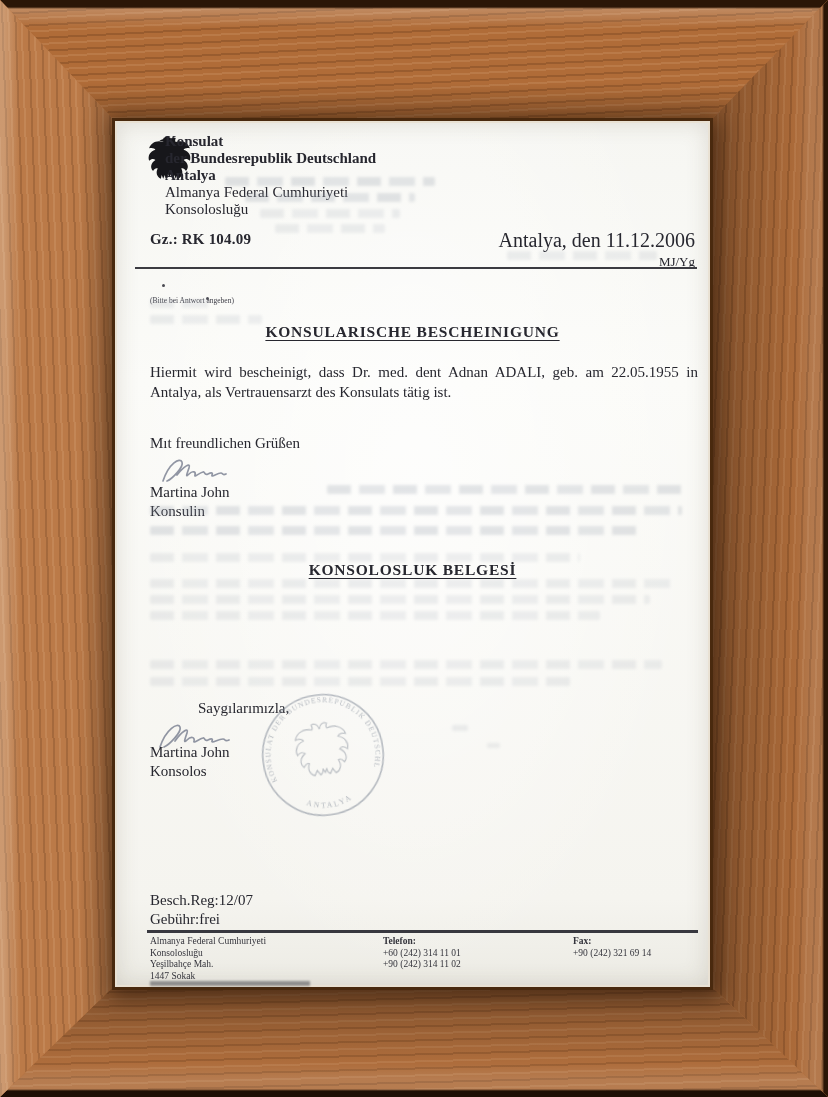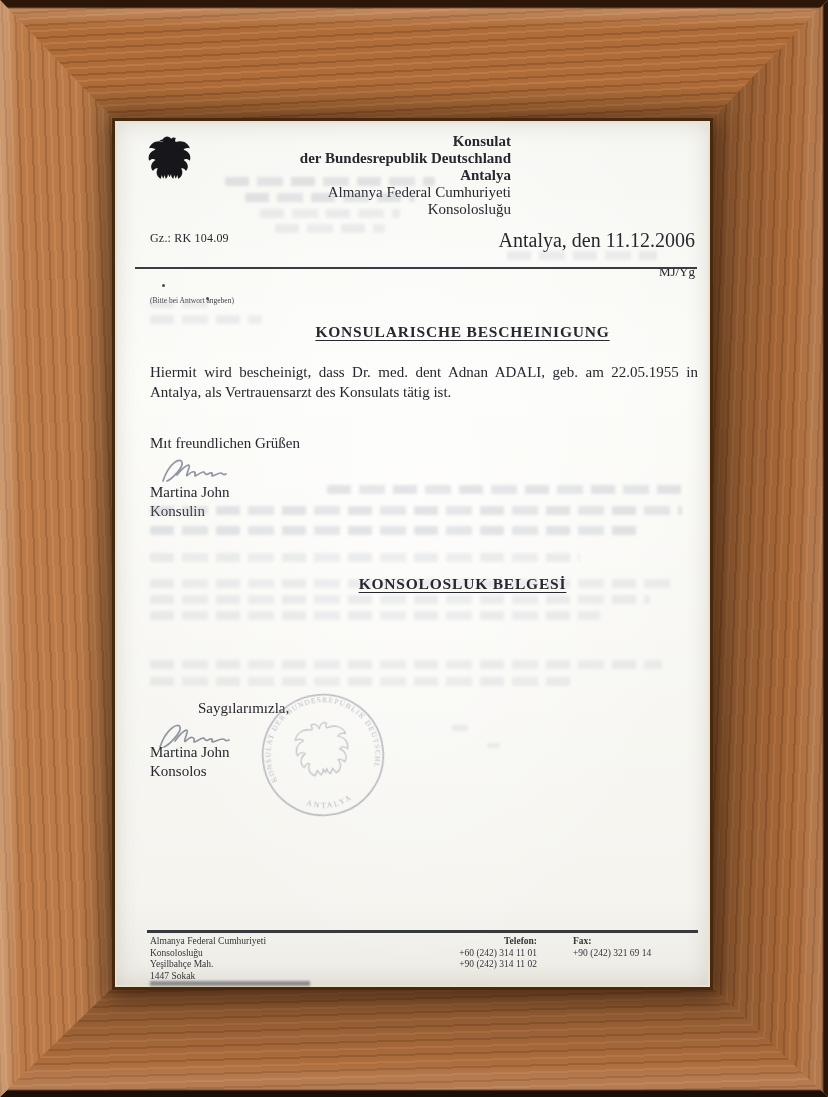--- a/index.html
+++ b/index.html
@@ -48,35 +48,35 @@
       0 0 0 2px #e9e1d3,
       0 0 0 5px #49290e,
       3px 5px 20px 9px rgba(34,16,3,.5),
       inset 0 0 22px rgba(95,75,50,.16);
     color:#27272f;
   }
   .abs{position:absolute;}
   .b{font-weight:bold;}
   .rt{text-align:right;}
   
-  .lh-text{left:28px;top:10px;width:366px;text-align:right;font-size:15px;line-height:17px;}
+  .lh-text{left:48px;top:10px;width:366px;text-align:left;font-size:15px;line-height:17px;}
   .lh-text .sub{font-weight:normal;}
   .eagle{left:29px;top:11px;}
   
-  .gz{left:33px;top:108px;font-size:12px;letter-spacing:.2px;}
+  .gz{left:33px;top:108px;font-size:15px;letter-spacing:.2px;font-weight:bold;}
   .gz-note{left:33px;top:125px;font-size:7.5px;color:#3d3d46;margin-top:48px;}
   .dateblock{left:300px;top:106px;width:278px;}
   .dateline{font-size:20px;}
-  .initials{font-size:13px;margin-top:12px;}
+  .initials{font-size:13px;margin-top:2px;}
   .rule{left:18px;top:144px;width:562px;height:2px;background:#3b3b41;}
   .dot{width:3px;height:3px;border-radius:50%;background:#4a4a52;}
   
-  .h1{left:0;top:200px;width:691px;text-align:center;font-size:15.5px;font-weight:bold;letter-spacing:.8px;}
+  .h1{left:0;top:200px;width:591px;text-align:center;font-size:15.5px;font-weight:bold;letter-spacing:.8px;}
   .h1 span{text-decoration:underline;text-underline-offset:3px;}
-  .h2{top:452px;}
+  .h2{top:438px;}
   
   .body-par{left:33px;width:548px;font-size:15px;line-height:19.5px;text-align:justify;}
   .par-de{top:240px;}
   .par-tr{top:498px;word-spacing:3.5px;}
   .closing{left:33px;font-size:15px;}
   .c1{top:312px;}
   .c2{top:577px;margin-left:48px;}
   .namet{left:33px;font-size:15px;line-height:19px;}
   .n1{top:360px;}
   .n2{top:620px;}
@@ -86,21 +86,21 @@
   .stamp{left:138px;top:564px;width:136px;height:136px;filter:blur(.5px);opacity:.55;transform:rotate(-8deg);}
   
   .ghost{position:absolute;height:9px;border-radius:2px;opacity:.26;filter:blur(1.8px);
     background:repeating-linear-gradient(90deg,#98a0ac 0 24px,rgba(0,0,0,0) 24px 32px,#a2aab6 32px 58px,rgba(0,0,0,0) 58px 66px);}
   .ghost.lite{opacity:.16;}
   
   .registry{left:33px;top:768px;font-size:15px;line-height:19px;}
   .f-rule{left:30px;top:807px;width:551px;height:2.5px;background:#38383f;}
   .footer{top:813px;font-size:9.5px;line-height:11.5px;color:#33333b;}
   .fc1{left:33px;width:200px;}
-  .fc2{left:260px;width:160px;text-align:right;}
+  .fc2{left:266px;width:160px;}
   .fc3{left:456px;width:125px;}
   .f-label{font-weight:bold;}
   .f-smudge{left:33px;top:858px;width:160px;height:5px;background:#4c4c52;opacity:.55;filter:blur(1px);}
 </style>
 </head>
 <body>
 
 <div class="scene">
 
   <div class="bar top"></div>
@@ -189,20 +189,24 @@
         <textPath href="#s-bot" startOffset="50%">ANTALYA</textPath>
       </text>
       <g transform="translate(40,34) scale(1.0)" opacity=".8">
         <path fill="none" stroke="#7d8694" stroke-width="1.3" d="M30 9 C29 4 25 2 22 4 C23 6 23 8 22 9 C14 6 6 10 4 17 C8 16 11 17 12 19 C5 21 2 27 4 33 C7 30 10 30 12 32 C6 36 5 42 9 46 C11 43 13 42 15 43 C12 48 14 54 19 56 L22 51 L25 56 C27 55 28 53 28 50 L30 54 L32 50 C32 53 33 55 35 56 L38 51 L41 56 C46 54 48 48 45 43 C47 42 49 43 51 46 C55 42 54 36 48 32 C50 30 53 30 56 33 C58 27 55 21 48 19 C49 17 52 16 56 17 C54 10 46 6 38 9 C37 8 37 6 38 4 C35 2 31 4 30 9 Z"></path>
       </g>
     </svg>
 
     <div class="ghost lite" style="left:335px;top:602px;width:16px;height:6px"></div>
     <div class="ghost lite" style="left:370px;top:620px;width:13px;height:5px"></div>
 
+    <div class="abs registry">
+      <div>Besch.Reg:12/07</div>
+      <div>Gebühr:frei</div>
+    </div>
 
     <div class="abs f-rule"></div>
     <div class="abs footer fc1">
       <div>Almanya Federal Cumhuriyeti</div>
       <div>Konsolosluğu</div>
       <div>Yeşilbahçe Mah.</div>
       <div>1447 Sokak</div>
     </div>
     <div class="abs footer fc2">
       <div class="f-label">Telefon:</div>

